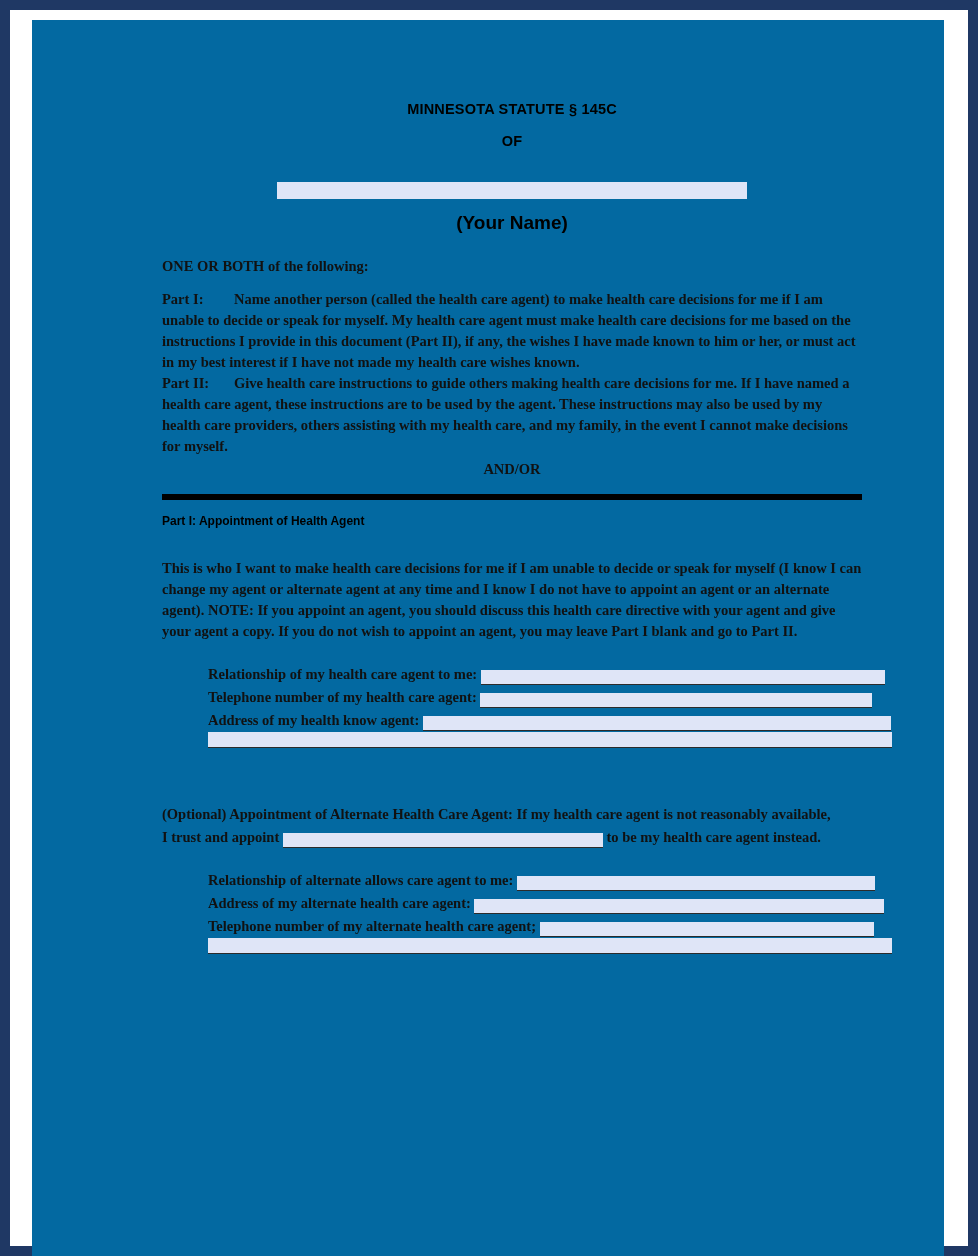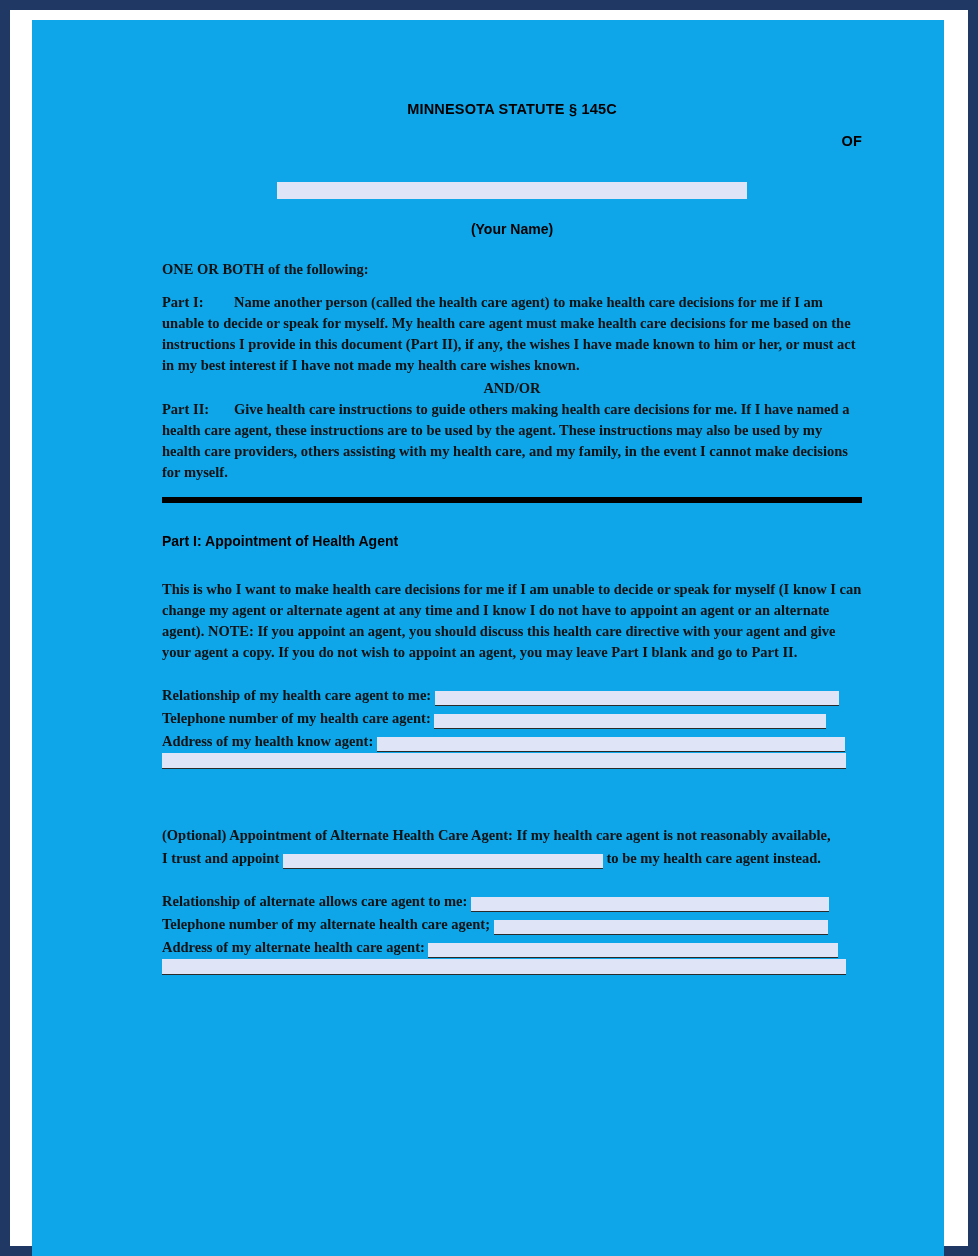--- a/index.html
+++ b/index.html
@@ -21,59 +21,59 @@
     background: #ffffff;
     box-sizing: border-box;
     border: 10px solid #1f3864;
   }
   .paper {
     position: absolute;
     left: 22px;
     top: 10px;
     width: 912px;
     height: 1236px;
-    background: #0ea5e9;
+    background: #0369a1;
     box-sizing: border-box;
   }
   .content {
     position: absolute;
     left: 130px;
     top: 80px;
     width: 700px;
   }
 
   .title-block {
     text-align: center;
     font-family: "Liberation Sans", sans-serif;
     font-weight: bold;
     font-size: 14.5px;
     letter-spacing: 0.2px;
     color: #000;
   }
   .title-line { margin: 0 0 7px 0; line-height: 1.25; }
-  .title-of { margin-top: 14px; text-align: right; }
+  .title-of { margin-top: 14px; }
 
   .name-field-wrap {
     margin-top: 30px;
     text-align: center;
   }
   .name-field {
     display: inline-block;
     width: 470px;
     height: 17px;
     background: #dfe5f7;
     border: none;
     vertical-align: middle;
   }
   .your-name-label {
     text-align: center;
     font-family: "Liberation Sans", sans-serif;
     font-weight: bold;
-    font-size: 14px;
-    margin-top: 22px;
+    font-size: 19px;
+    margin-top: 13px;
     color: #000;
   }
 
   .body-text {
     font-family: "Liberation Serif", serif;
     font-size: 14.5px;
     color: #111;
     line-height: 1.45;
     font-weight: bold;
   }
@@ -104,34 +104,34 @@
   }
 
   .divider {
     margin-top: 14px;
     height: 6px;
     background: #000;
     width: 700px;
   }
 
   .section-head {
-    margin-top: 30px;
+    margin-top: 14px;
     font-family: "Liberation Sans", sans-serif;
     font-weight: bold;
-    font-size: 14px;
+    font-size: 12px;
     color: #000;
   }
 
   .para { margin-top: 30px; }
 
   .trust-block { margin-top: 46px; }
   .f-trust1 { width: 236px; }
   .f-trust2 { width: 68px; }
 
-  .labeled-rows { margin-top: 22px; }
+  .labeled-rows { margin-top: 22px; margin-left: 46px; }
   .lrow { margin-top: 2px; white-space: nowrap; }
   .lrow .lbl { display: inline-block; }
   .f-rel { width: 404px; }
   .f-tel { width: 392px; }
   .f-addr { width: 468px; }
   .f-full { width: 684px; display: block; margin-top: 1px; border-bottom: 1px solid #2b2b2b; height: 15px; background: #dfe5f7; }
 
   .alt-block { margin-top: 56px; }
   .f-alt-appoint { width: 320px; }
   .f-alt-rel { width: 358px; }
@@ -159,27 +159,27 @@
       <div class="body-text intro">
         <div>ONE OR BOTH of the following:</div>
       </div>
 
       <div class="body-text part-block">
         <div class="part-row">
           <span class="part-label">Part I:</span><span>Name another person (called the health care agent) to make health care decisions for me if I am unable to decide or speak for myself.  My health care agent must make health care decisions for me based on the instructions I provide in this document (Part II), if any, the wishes I have made known to him or her, or must act in my best interest if I have not made my health care wishes known.</span>
         </div>
       </div>
 
-      <div class="body-text andor">AND/OR</div>
-
       <div class="body-text">
         <div class="part-row">
           <span class="part-label">Part II:</span><span>Give health care instructions to guide others making health care decisions for me.  If I have named a health care agent, these instructions are to be used by the agent.  These instructions may also be used by my health care providers, others assisting with my health care, and my family, in the event I cannot make decisions for myself.</span>
         </div>
       </div>
+
+      <div class="body-text andor">AND/OR</div>
 
       <div class="divider"></div>
 
       <div class="section-head">Part I: Appointment of Health Agent</div>
 
       <div class="body-text para">This is who I want to make health care decisions for me if I am unable to decide or speak for myself (I know I can change my agent or alternate agent at any time and I know I do not have to appoint an agent or an alternate agent).  NOTE:  If you appoint an agent, you should discuss this health care directive with your agent and give your agent a copy.  If you do not wish to appoint an agent, you may leave Part I blank and go to Part II.</div>
 
 
       <div class="body-text labeled-rows">
         <div class="lrow">
@@ -204,26 +204,26 @@
           <span class="inline-field f-alt-appoint"></span>
           <span>to be my health care agent instead.</span>
         </div>
 
         <div class="labeled-rows">
           <div class="lrow">
             <span class="lbl">Relationship of alternate allows care agent to me:</span>
             <span class="inline-field f-alt-rel"></span>
           </div>
           <div class="lrow">
+            <span class="lbl">Address of my alternate health care agent:</span>
+            <span class="inline-field f-alt-addr"></span>
+          </div>
+          <div class="lrow">
             <span class="lbl">Telephone number of my alternate health care agent;</span>
             <span class="inline-field f-alt-tel"></span>
           </div>
-          <div class="lrow">
-            <span class="lbl">Address of my alternate health care agent:</span>
-            <span class="inline-field f-alt-addr"></span>
-          </div>
           <span class="f-alt-full"></span>
         </div>
       </div>
 
     </div>
   </div>
 </div>
 
 </body></html>

